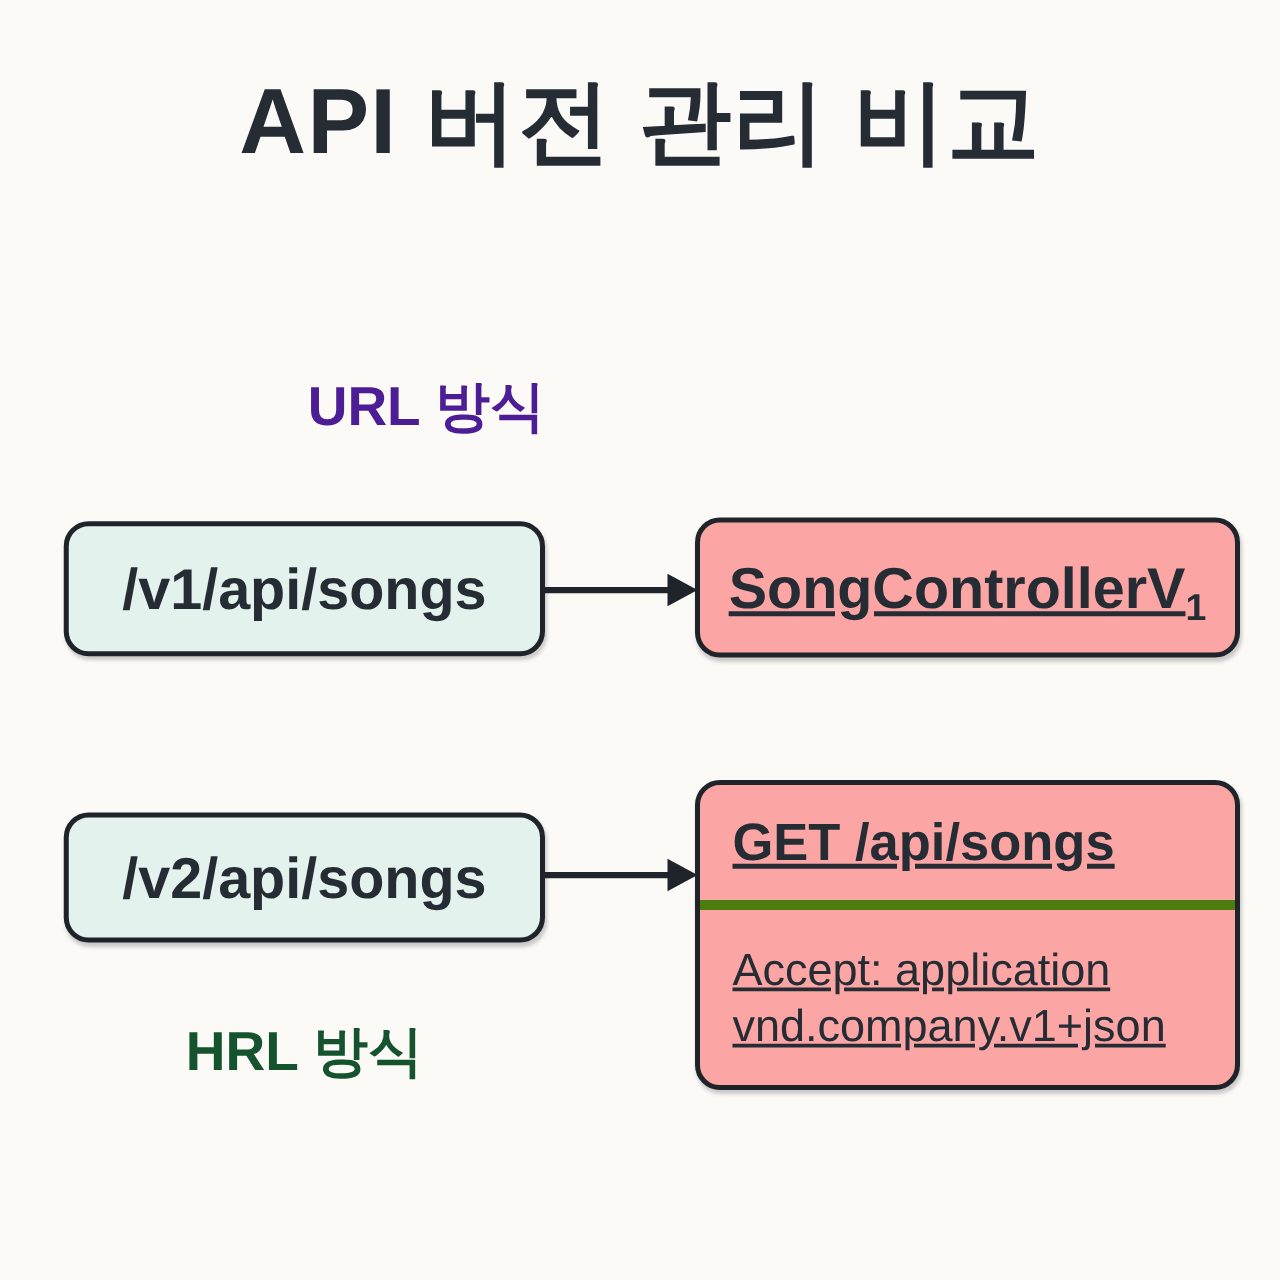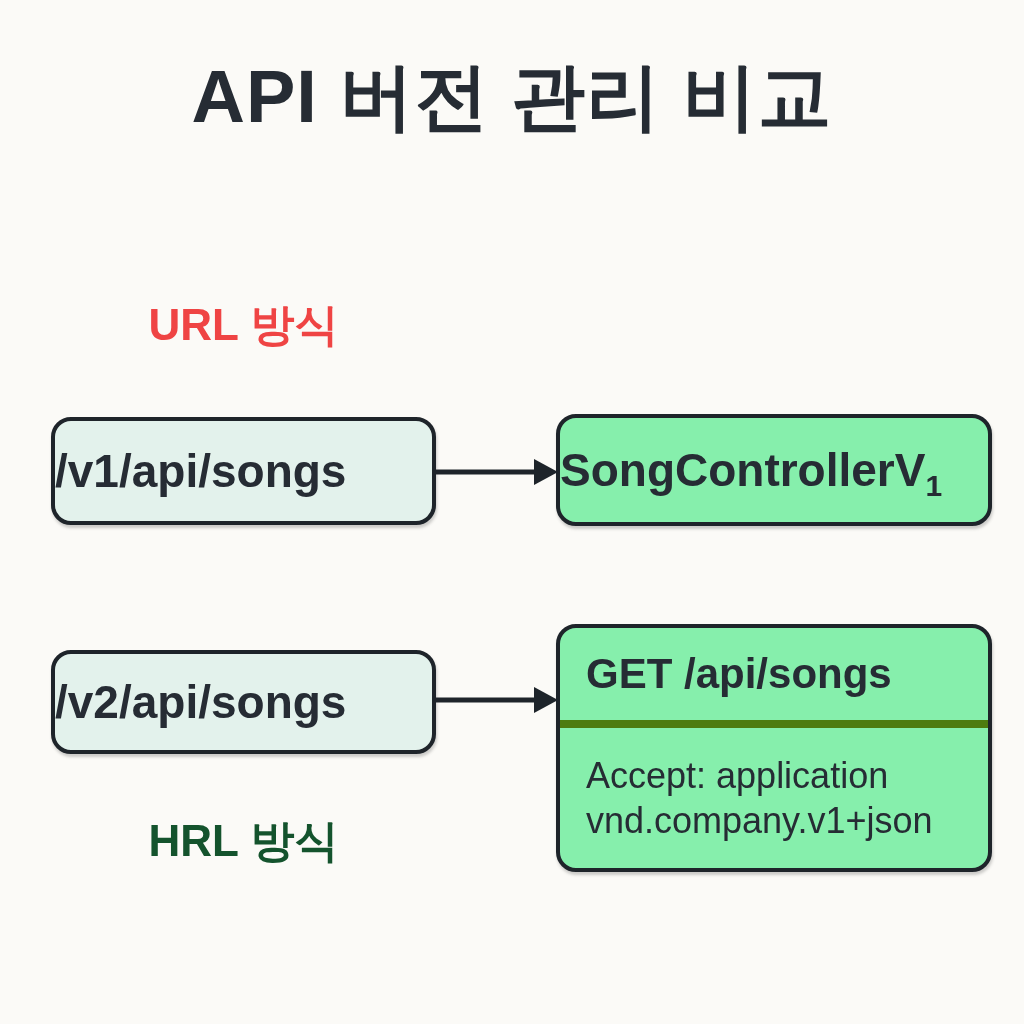--- a/index.html
+++ b/index.html
@@ -24,40 +24,40 @@
     margin: 0;
     text-align: center;
     font-size: 74px;
     font-weight: 700;
     letter-spacing: 1px;
     color: #262c34;
   }
   .col-header {
     position: absolute;
     top: 296px;
-    text-align: center;
+    text-align: right;
     font-size: 44px;
     font-weight: 700;
-    color: #ef4444;
+    color: #4c1d95;
   }
   .col-header.left  { left: 51px;  width: 385px; }
   .col-header.right { left: 556px; width: 436px; }
 
   .node {
     position: absolute;
     box-sizing: border-box;
     border: 4px solid #1e242a;
     border-radius: 20px;
     display: flex;
     align-items: center;
-    justify-content: flex-start;
+    justify-content: center;
     box-shadow: 1px 3px 3px rgba(60, 60, 60, 0.25);
   }
   .node.mint  { background: #e3f2ec; }
-  .node.white { background: #86efac; }
+  .node.white { background: #fca5a5; text-decoration: underline; }
 
   .node-v1   { left: 51px;  top: 417px; width: 385px; height: 108px; }
   .node-sc   { left: 556px; top: 414px; width: 436px; height: 112px; }
   .node-v2   { left: 51px;  top: 650px; width: 385px; height: 104px; }
   .node-get  {
     left: 556px; top: 624px; width: 436px; height: 248px;
     flex-direction: column;
     align-items: stretch;
     justify-content: flex-start;
   }

